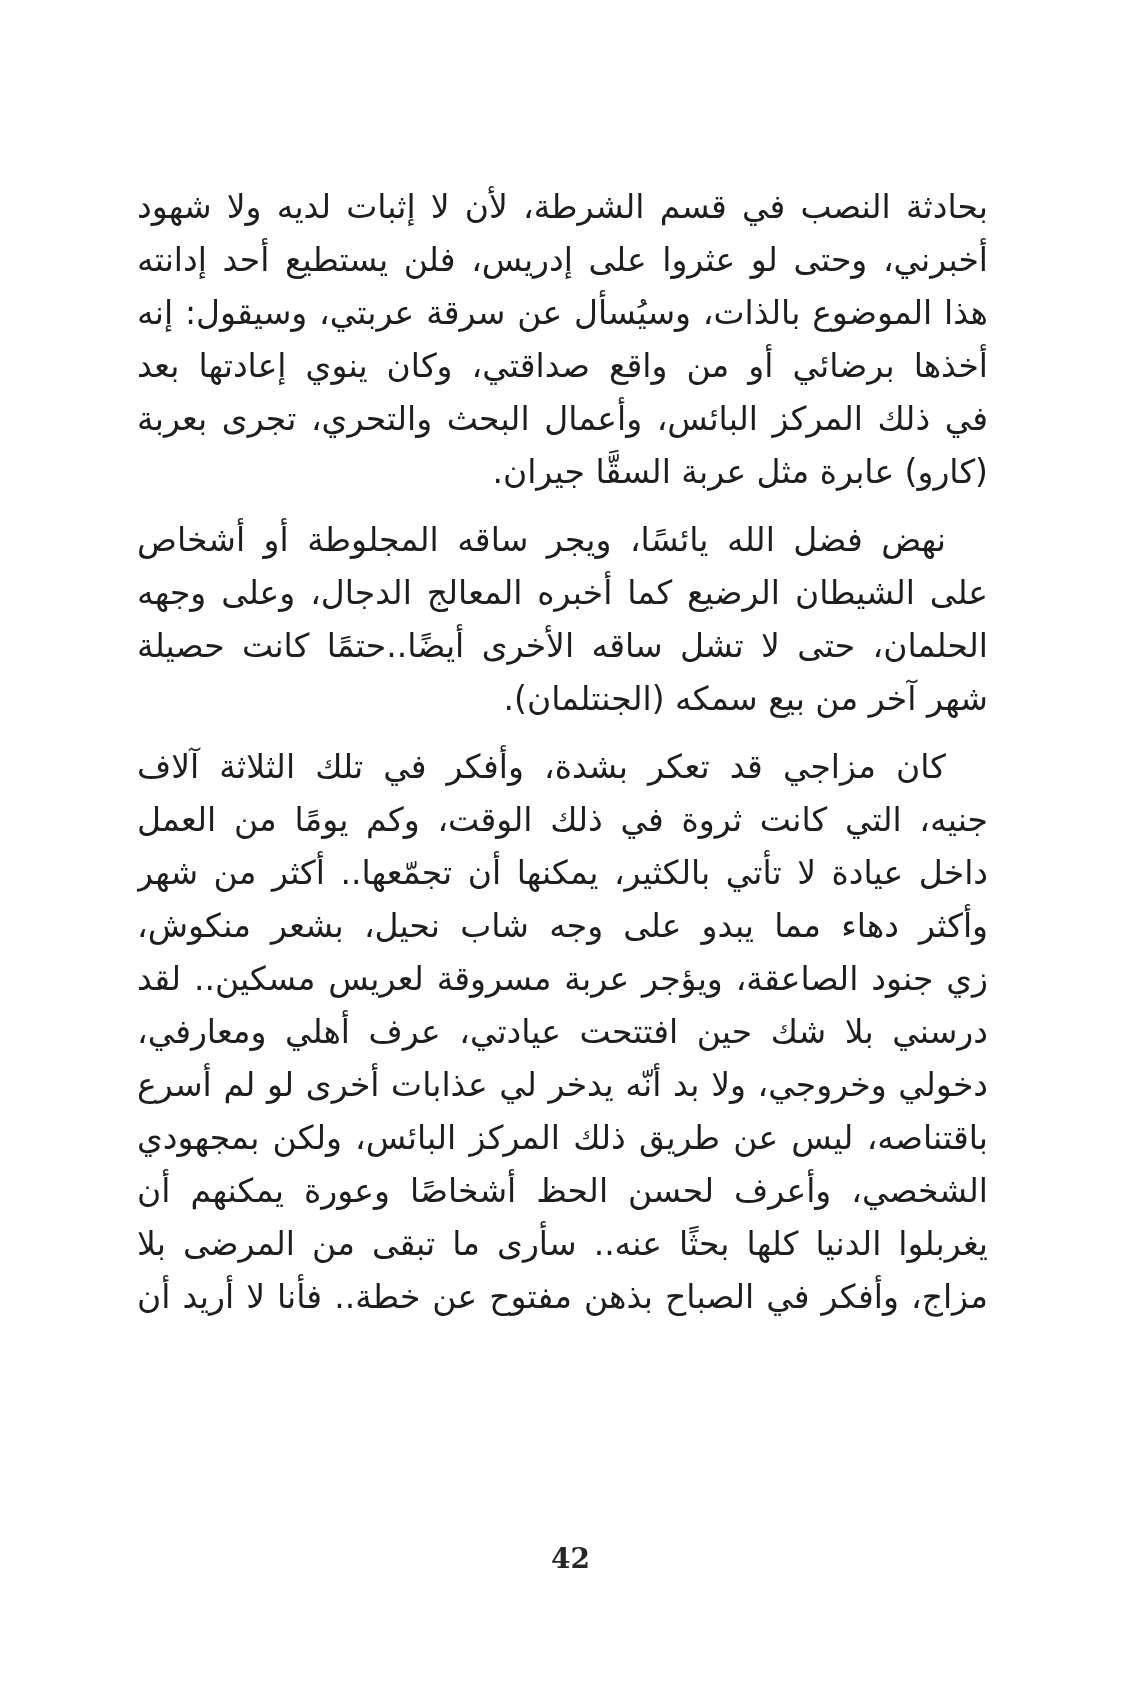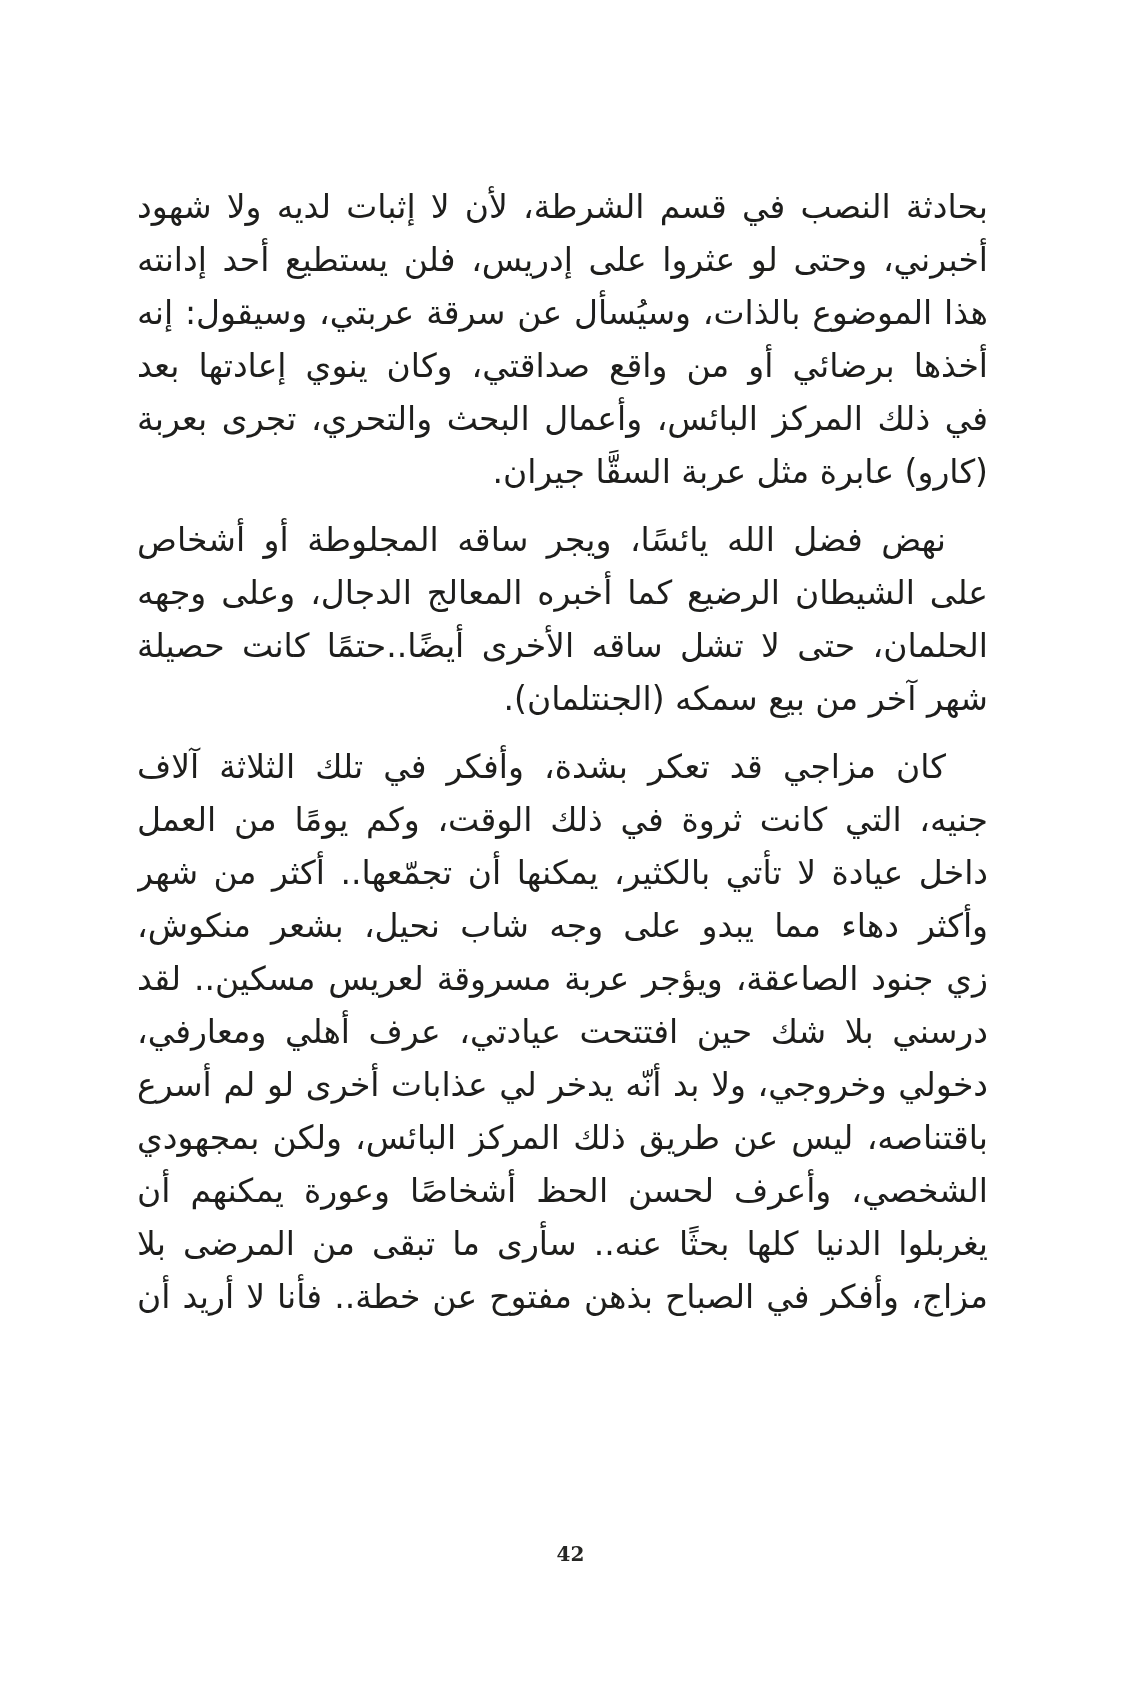--- a/index.html
+++ b/index.html
@@ -42,21 +42,21 @@
     text-align-last: right;
   }
   .page-number {
     position: absolute;
     top: 1542px;
     left: 0;
     width: 100%;
     text-align: center;
     font-family: "DejaVu Serif", serif;
     font-weight: 700;
-    font-size: 20px;
+    font-size: 28px;
     color: #262624;
   }
 </style>
 </head>
 <body>
 
 <div class="page">
 
   <main class="text-block">
 

